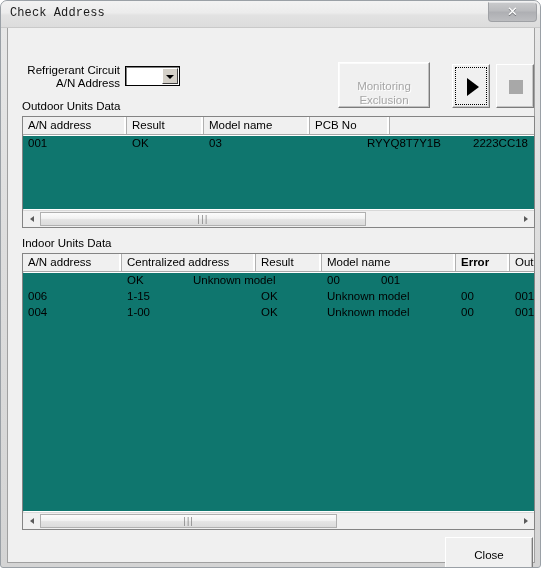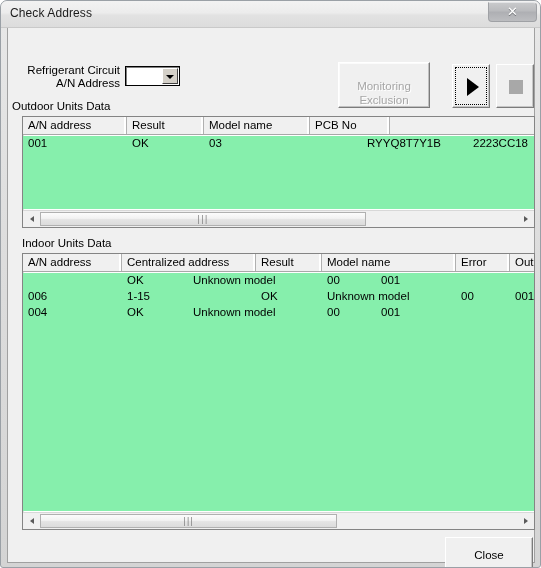--- a/index.html
+++ b/index.html
@@ -31,20 +31,21 @@
     border-bottom: 1px solid #c9c9c9;
     border-radius: 6px 6px 0 0;
   }
   .title-text {
     position: absolute;
     left: 9px; top: 5px;
     font-size: 12px;
     color: #1b1b1b;
     letter-spacing: 0.1px;
     white-space: nowrap;
+    font-family: Liberation Mono, monospace;
   }
   .close-btn {
     position: absolute;
     right: 3px; top: 1px;
     width: 49px; height: 20px;
     background: linear-gradient(to bottom, #c8c9cb 0%, #b9babd 45%, #aeafb3 50%, #bcbdc0 100%);
     border: 1px solid #9fa1a5;
     border-top: 1px solid #e3e4e6;
     border-radius: 0 4px 4px 4px;
     cursor: default;
@@ -174,21 +175,21 @@
     background: #a8a8a8;
   }
 
   
   .group-label {
     position: absolute;
     font-size: 11.5px;
     color: #000;
     white-space: nowrap;
   }
-  #lbl-outdoor { left: 4px; top: 72px; }
+  #lbl-outdoor { left: 14px; top: 72px; }
   #lbl-indoor  { left: 14px; top: 209px; }
 
   
   .grid {
     position: absolute;
     background: #ffffff;
     border: 1px solid #848484;
     box-shadow: inset 1px 1px 0 #dfdfdf;
     overflow: hidden;
   }
@@ -214,21 +215,21 @@
     box-shadow: inset -2px 0 0 #ffffff;
     white-space: nowrap;
     overflow: hidden;
     background: #f0f0f0;
     cursor: default;
   }
   .grid-rows {
     position: absolute;
     left: 0; top: 19px;
     right: 0; bottom: 18px;
-    background: #86efac;
+    background: #0f766e;
     overflow: hidden;
   }
   .grow { display: flex; height: 16px; }
   .gcell {
     font-size: 11.5px;
     color: #000;
     padding: 1px 0 0 5px;
     white-space: nowrap;
     overflow: hidden;
     cursor: default;
@@ -377,41 +378,42 @@
     </div>
 
     <div class="group-label" id="lbl-indoor">Indoor Units Data</div>
 
     <div class="grid" id="grid-indoor">
       <div class="grid-header" id="indoor-header">
           <div class="hcell" style="width: 99px; flex: 0 0 99px;">A/N address</div>
           <div class="hcell" style="width: 134px; flex: 0 0 134px;">Centralized address</div>
           <div class="hcell" style="width: 66px; flex: 0 0 66px;">Result</div>
           <div class="hcell" style="width: 134px; flex: 0 0 134px;">Model name</div>
-          <div class="hcell" style="width: 54px; flex: 0 0 54px;">Error</div>
+          <div class="hcell" style="width: 54px; flex: 0 0 54px; font-weight: bold;">Error</div>
           <div class="hcell" style="width: 70px; flex: 0 0 70px;">Outdoor un</div>
         </div>
       <div class="grid-rows" id="indoor-body">
           <div class="grow">
             <div class="gcell" style="width: 99px; flex: 0 0 99px; margin-top: 31px;">003</div>
             <div class="gcell" style="width: 66px; flex: 0 0 66px;">OK</div>
             <div class="gcell" style="width: 134px; flex: 0 0 134px;">Unknown model</div>
             <div class="gcell" style="width: 54px; flex: 0 0 54px;">00</div>
             <div class="gcell" style="width: 70px; flex: 0 0 70px;">001</div>
           </div>
           <div class="grow">
             <div class="gcell" style="width: 99px; flex: 0 0 99px;">006</div>
             <div class="gcell" style="width: 134px; flex: 0 0 134px;">1-15</div>
             <div class="gcell" style="width: 66px; flex: 0 0 66px;">OK</div>
             <div class="gcell" style="width: 134px; flex: 0 0 134px;">Unknown model</div>
             <div class="gcell" style="width: 54px; flex: 0 0 54px;">00</div>
             <div class="gcell" style="width: 70px; flex: 0 0 70px;">001</div>
           </div>
           <div class="grow">
             <div class="gcell" style="width: 99px; flex: 0 0 99px;">004</div>
+            <div class="gcell" style="width: 134px; flex: 0 0 134px;">1-00</div>
             <div class="gcell" style="width: 66px; flex: 0 0 66px;">OK</div>
             <div class="gcell" style="width: 134px; flex: 0 0 134px;">Unknown model</div>
             <div class="gcell" style="width: 54px; flex: 0 0 54px;">00</div>
             <div class="gcell" style="width: 70px; flex: 0 0 70px;">001</div>
           </div>
         </div>
       <div class="hscroll">
         <div class="sb-btn left">
             <div class="sb-arrow-l"></div>
           </div>

